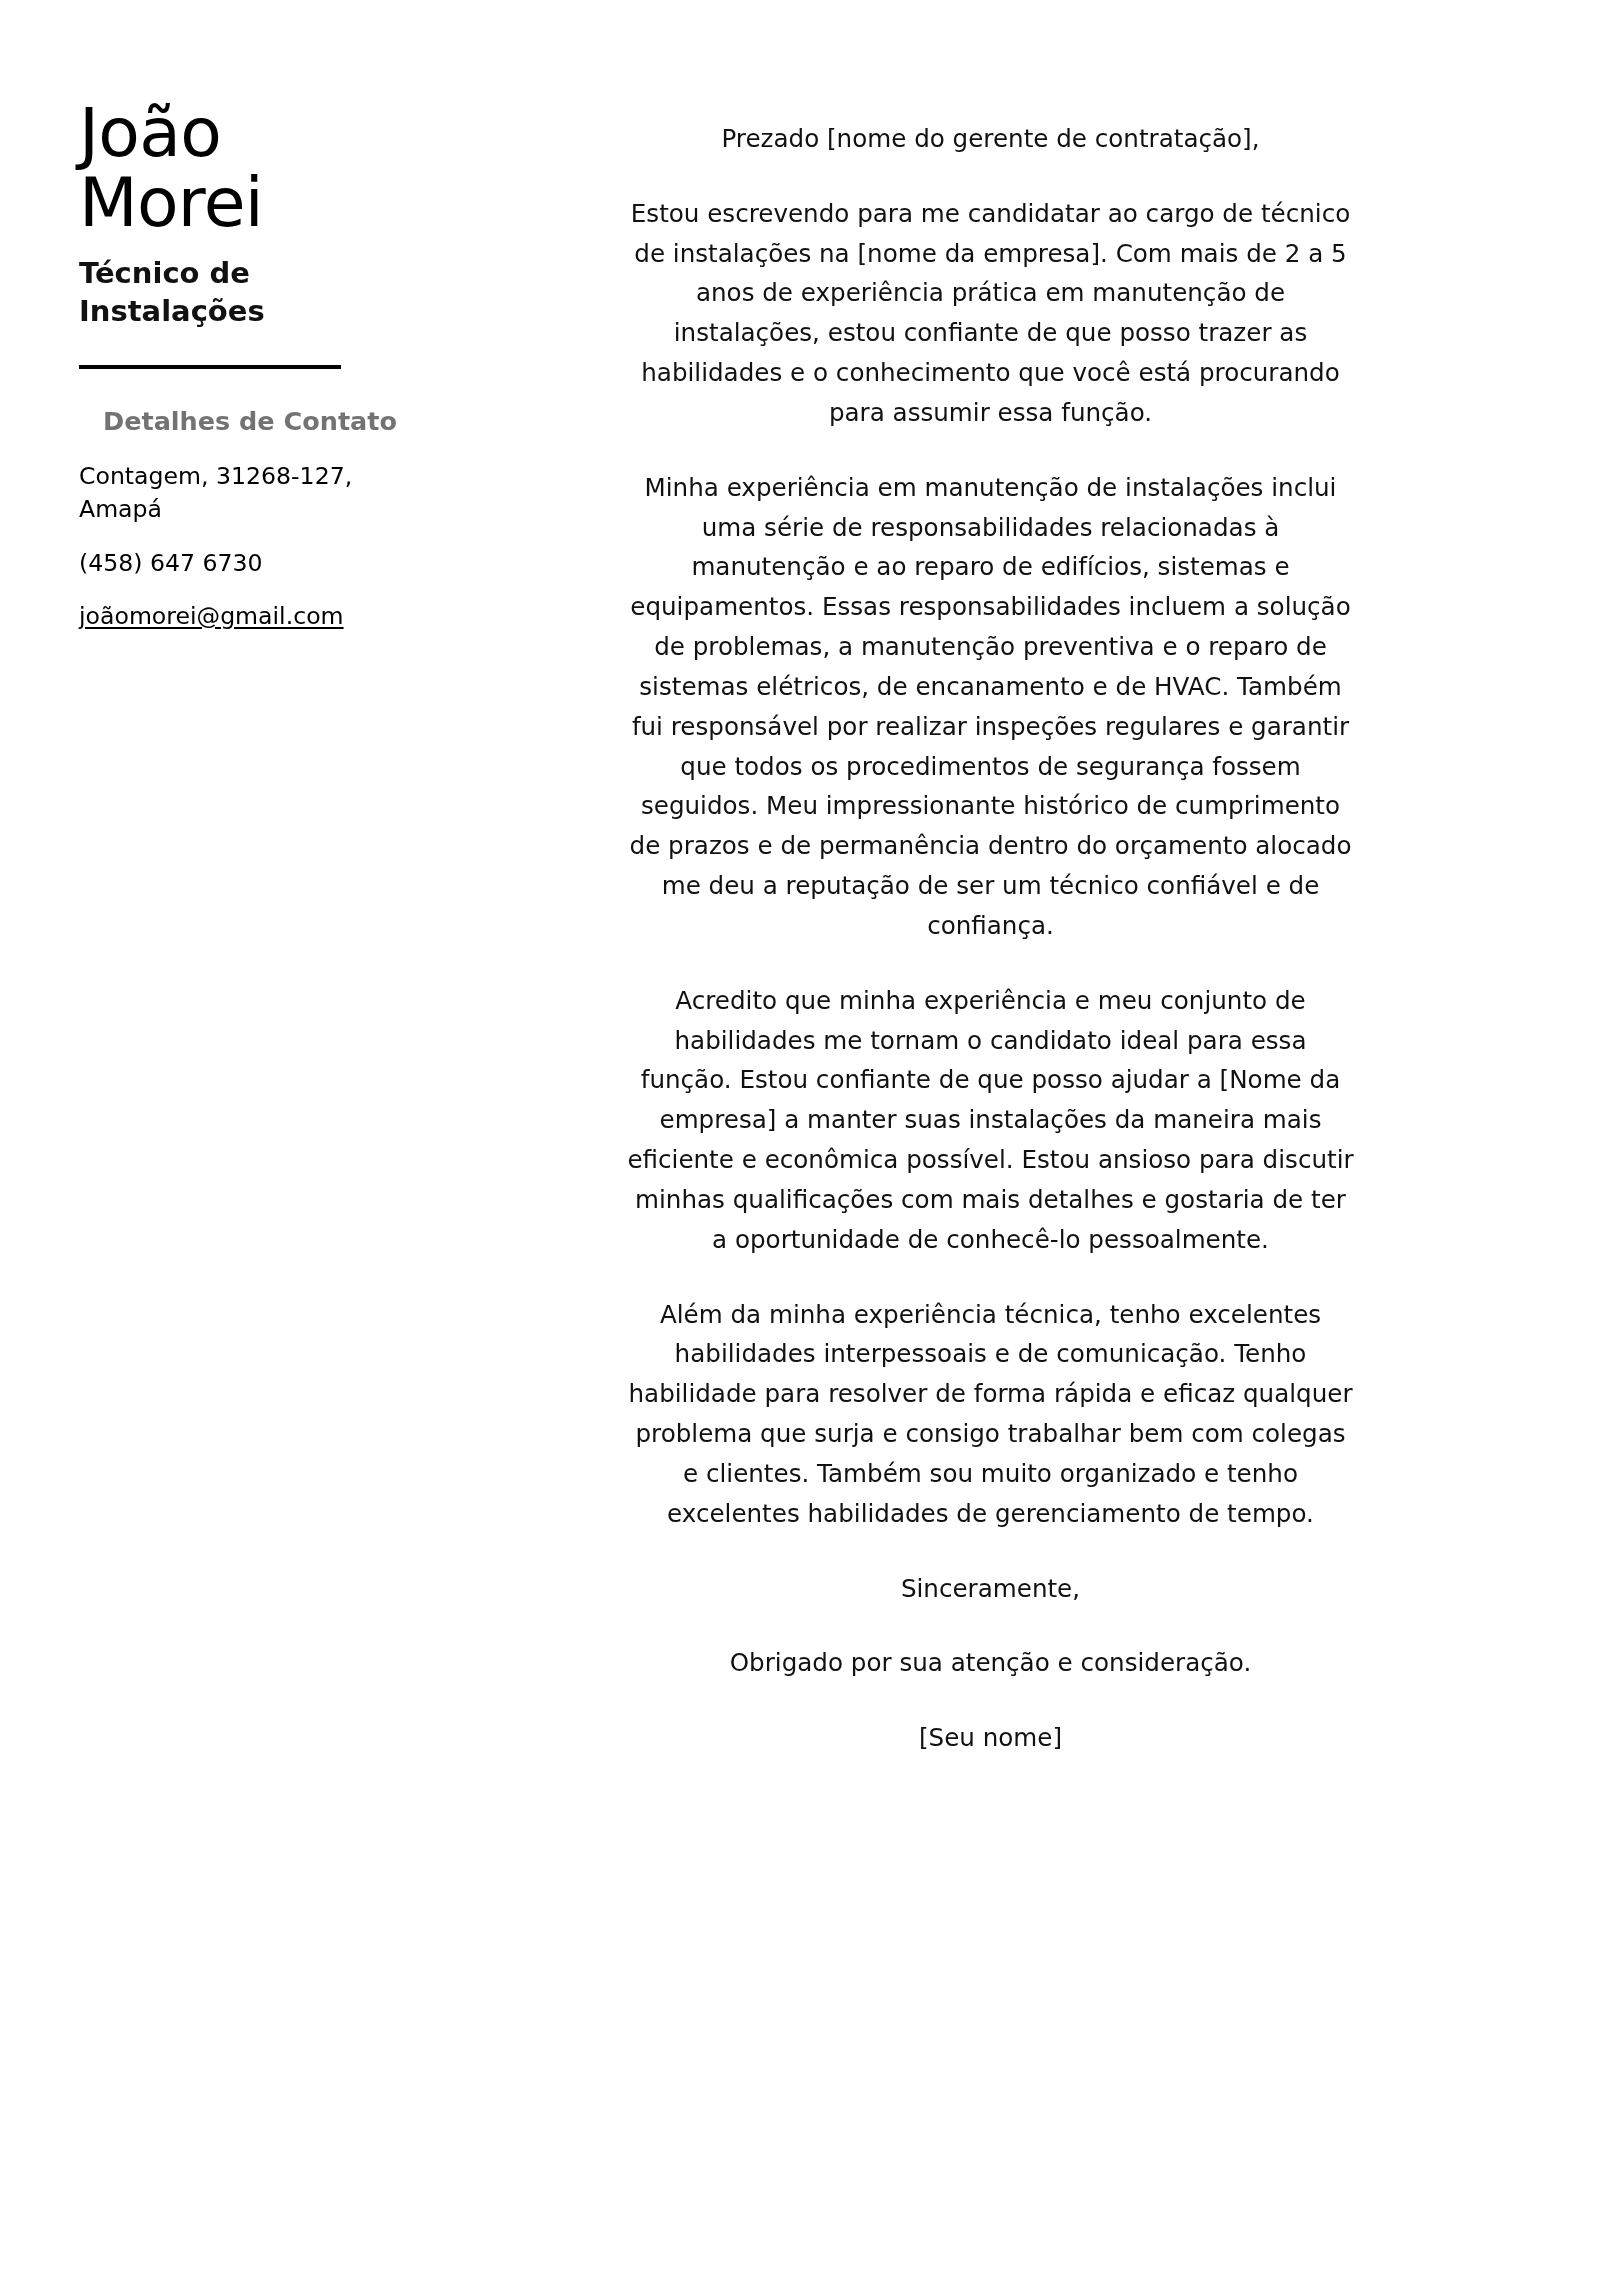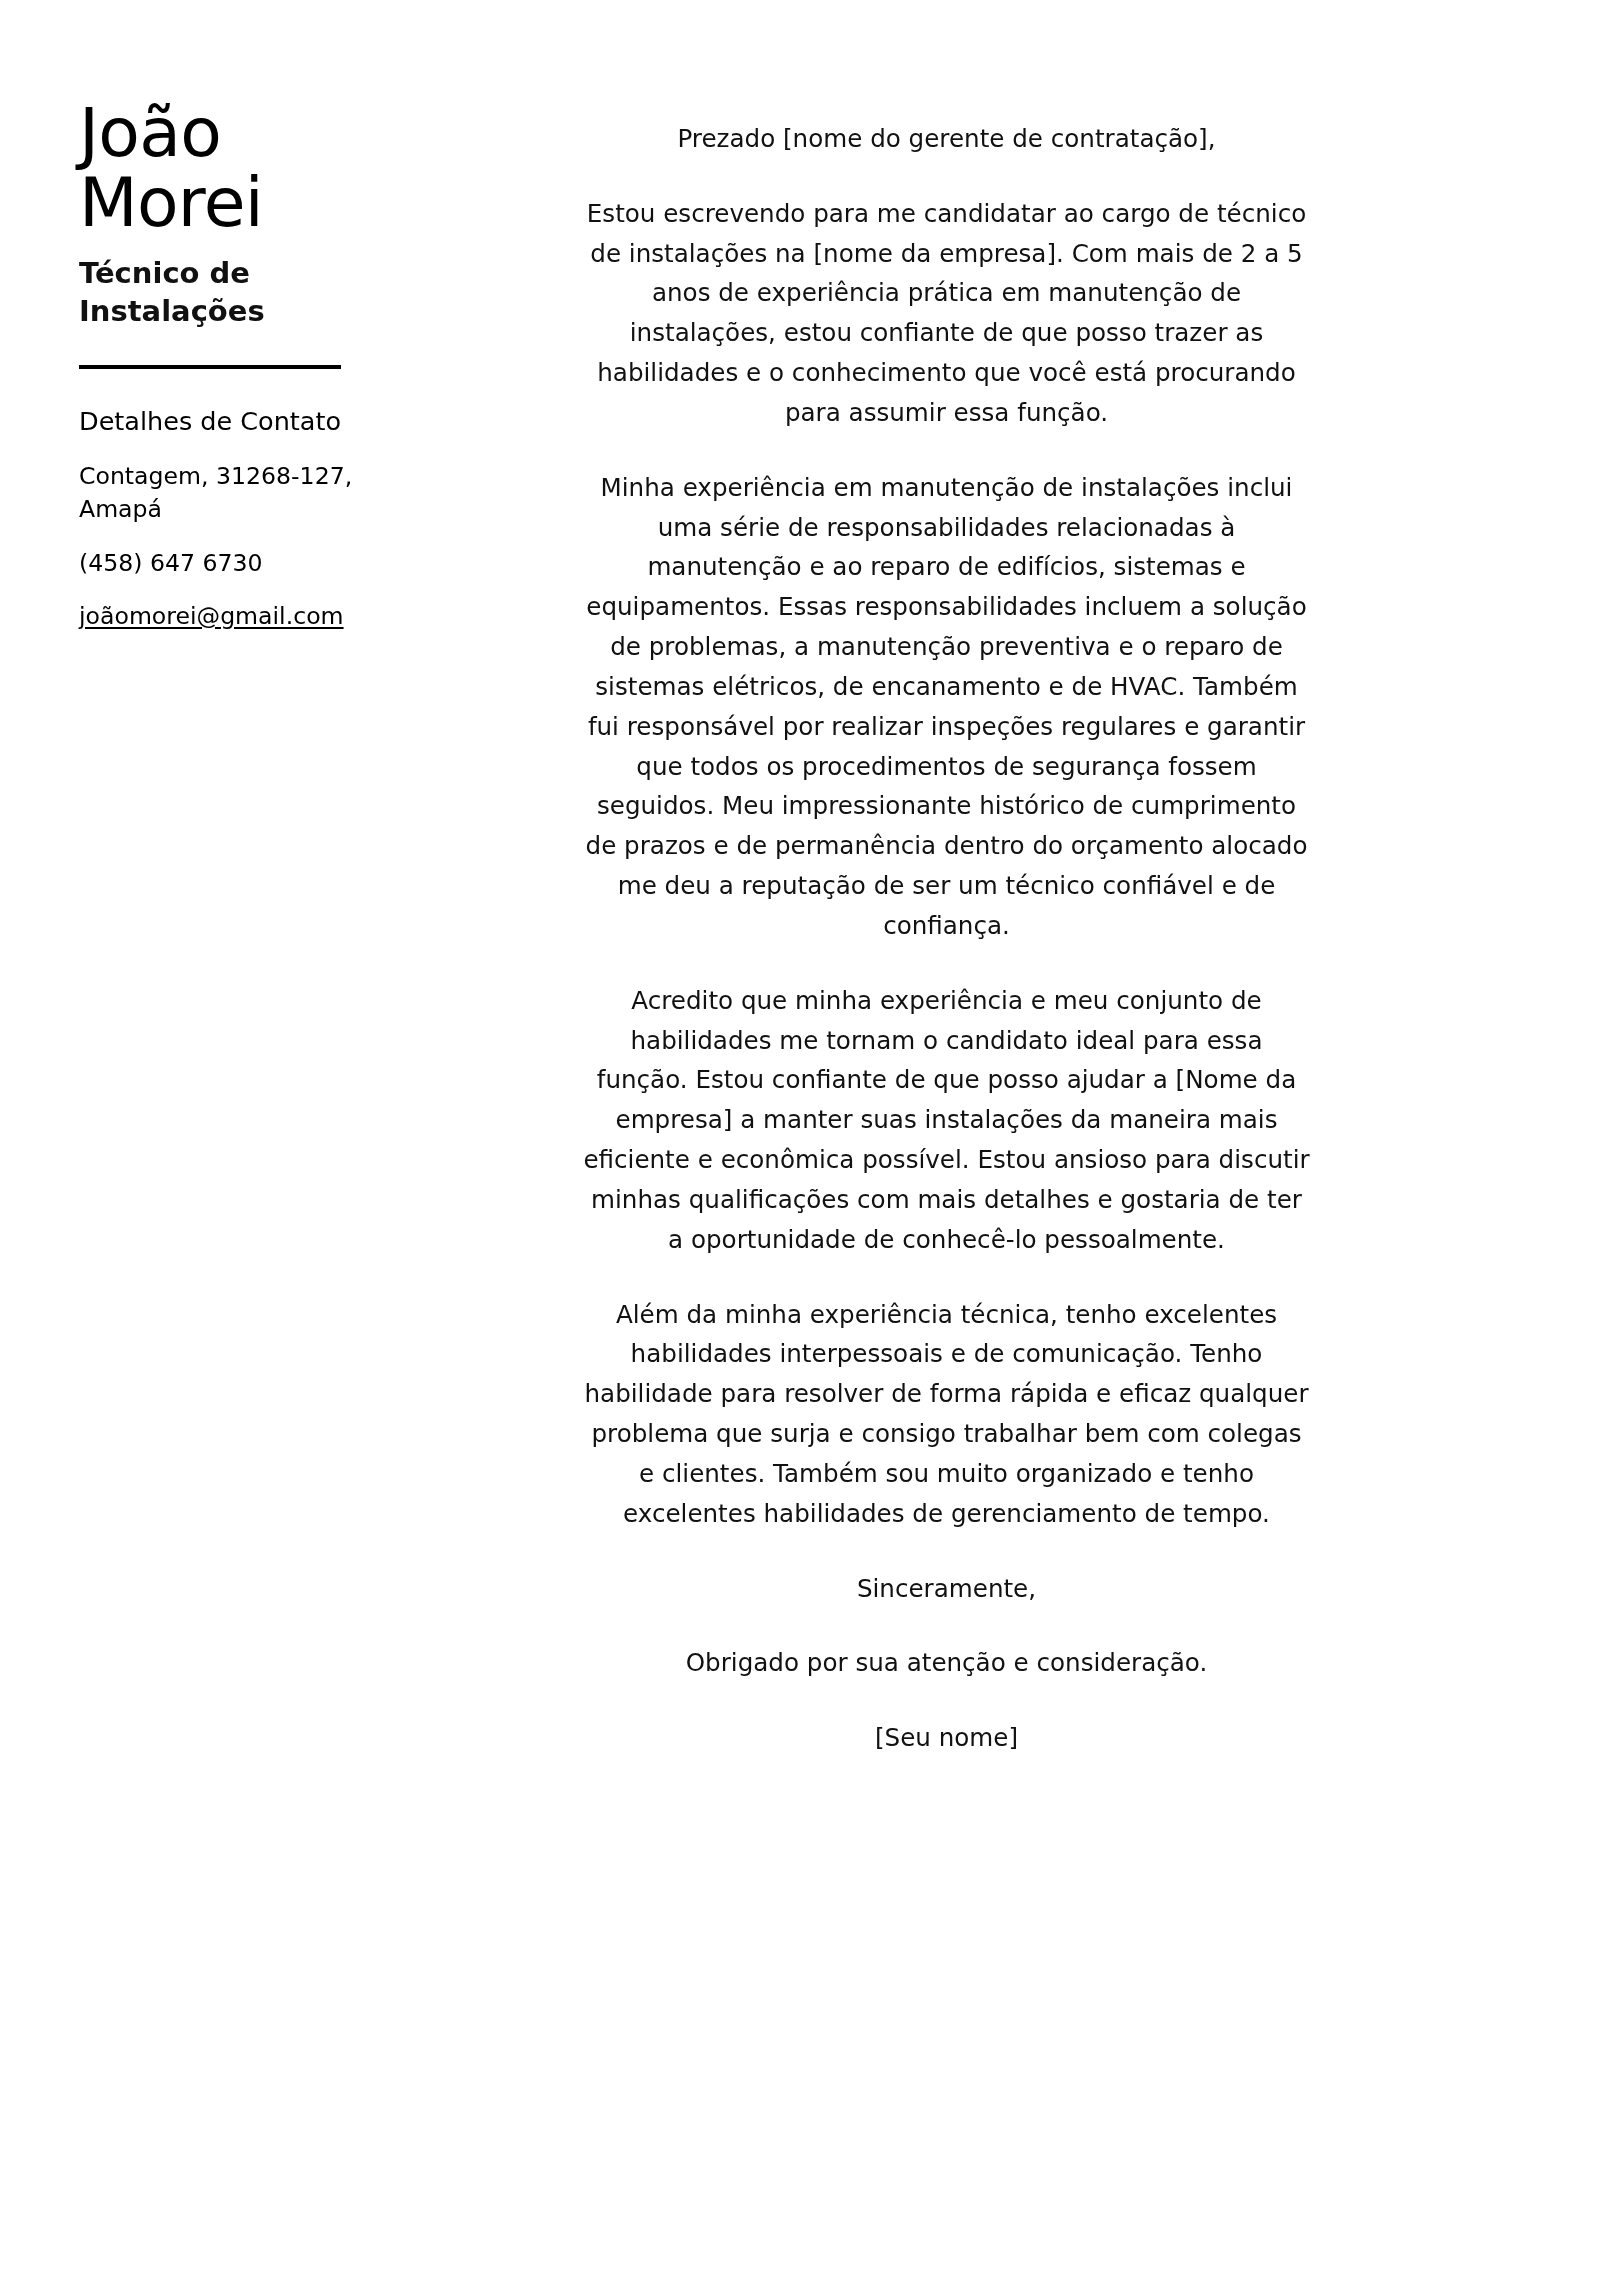--- a/index.html
+++ b/index.html
@@ -17,20 +17,21 @@
 
   .page {
     position: relative;
     width: 1623px;
     height: 2295px;
     background: #ffffff;
     box-sizing: border-box;
     display: flex;
     flex-direction: row;
     align-items: flex-start;
+    gap: 44px;
   }
 
   
   .sidebar {
     width: 583px;
     padding: 98px 0 0 79px;
     box-sizing: border-box;
     flex: 0 0 583px;
   }
 
@@ -59,23 +60,24 @@
   .divider {
     margin-top: 35px;
     width: 262px;
     height: 3.3px;
     background: #000000;
   }
 
   .contact-heading {
     margin-top: 37px;
     font-size: 25.5px;
-    font-weight: 400;
+    font-weight: 700;
     line-height: 1.2;
-    color: #000000;
+    color: #737373;
+    margin-left: 24px;
   }
 
   .contact-list {
     margin-top: 23.6px;
   }
   .contact-item {
     font-size: 23.6px;
     font-weight: 400;
     line-height: 1.42;
     color: #000000;

